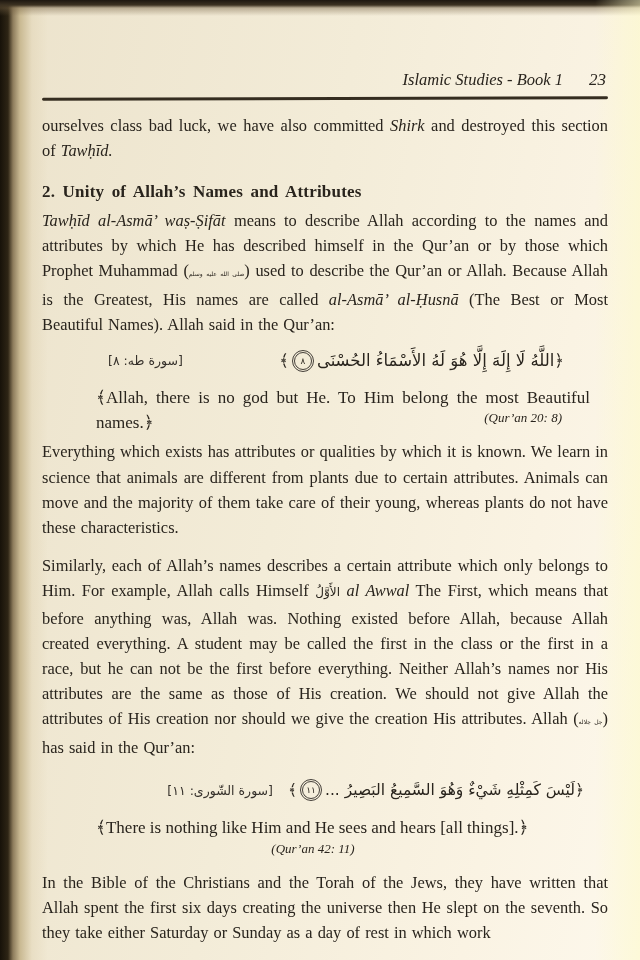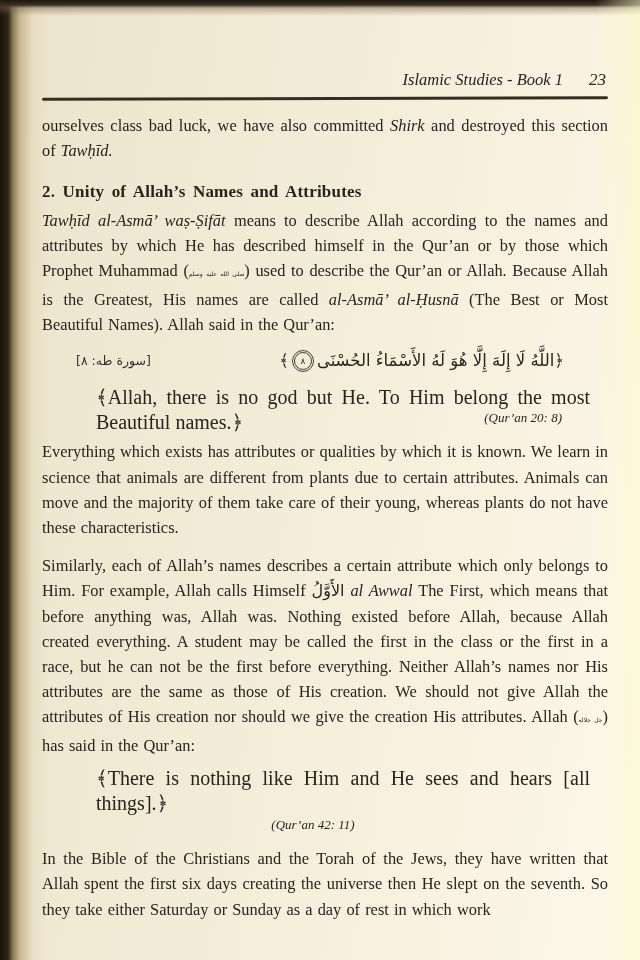--- a/index.html
+++ b/index.html
@@ -58,21 +58,21 @@
     margin-top: 19px;
     font-size: 17px;
     font-weight: bold;
     letter-spacing: 0.2px;
     word-spacing: 3px;
   }
   .para-after-heading { margin-top: 6px; }
   .seg-i { font-style: italic; }
   .seg-ar {
     font-family: "DejaVu Sans", sans-serif;
-    font-size: 16px;
+    font-size: 12px;
   }
   .seg-hon {
     font-family: "DejaVu Sans", sans-serif;
     font-size: 6px;
     letter-spacing: -0.5px;
     vertical-align: baseline;
   }
   
   .verse-line {
     margin-top: 8px;
@@ -89,20 +89,21 @@
   }
   .verse-line-2 {
     direction: rtl;
     text-align: right;
     padding: 0 24px 0 40px;
     font-size: 15.5px;
   }
   .verse-ref-ar {
     font-size: 12.5px;
     color: #35302a;
+    margin-left: 32px;
   }
   .verse-line-2 .verse-ref-ar { margin-right: 10px; }
   .ayah-ornament {
     display: inline-block;
     width: 16px; height: 16px;
     line-height: 16px;
     text-align: center;
     font-size: 9px;
     border: 1px solid #45403a;
     border-radius: 50%;
@@ -110,21 +111,21 @@
     outline-offset: 1px;
     vertical-align: middle;
     margin: 0 5px;
   }
   
   .translation {
     margin: 0;
     margin-top: 8px;
     margin-left: 54px;
     margin-right: 18px;
-    font-size: 20px;
+    font-size: 17px;
     line-height: 25.2px;
     text-align: justify;
   }
   .citation {
     margin: 0;
     font-style: italic;
     font-size: 13px;
     text-align: right;
   }
   .citation-1 { margin-top: -25px; margin-right: 46px; }
@@ -154,19 +155,22 @@
     <span dir="rtl"><span>﴿اللَّهُ لَا إِلَهَ إِلَّا هُوَ لَهُ الأَسْمَاءُ الحُسْنَى</span><span class="ayah-ornament">٨</span><span>﴾</span></span>
   </div>
 
   <p class="translation">﴾Allah, there is no god but He. To Him belong the most Beautiful names.﴿</p>
   <p class="citation citation-1">(Qur’an 20: 8)</p>
 
   <p class="para"><span class="seg-n">Everything which exists has attributes or qualities by which it is known. We learn in science that animals are different from plants due to certain attributes. Animals can move and the majority of them take care of their young, whereas plants do not have these characteristics.</span></p>
 
   <p class="para"><span class="seg-n">Similarly, each of Allah’s names describes a certain attribute which only belongs to Him. For example, Allah calls Himself </span><span class="seg-ar" dir="rtl">الأَوَّلُ</span><span class="seg-n"> </span><span class="seg-i">al Awwal</span><span class="seg-n"> The First, which means that before anything was, Allah was. Nothing existed before Allah, because Allah created everything. A student may be called the first in the class or the first in a race, but he can not be the first before everything. Neither Allah’s names nor His attributes are the same as those of His creation. We should not give Allah the attributes of His creation nor should we give the creation His attributes. Allah (</span><span class="seg-hon" dir="rtl">جل جلاله</span><span class="seg-n">) has said in the Qur’an:</span></p>
 
+  <div class="verse-line verse-line-2 mt-verse">
+    <span>﴿لَيْسَ كَمِثْلِهِ شَيْءٌ وَهُوَ السَّمِيعُ البَصِيرُ ...</span><span class="ayah-ornament">١١</span><span>﴾</span> <span class="verse-ref-ar">[سورة الشّورى: ١١]</span>
+  </div>
 
   <p class="translation">﴾There is nothing like Him and He sees and hears [all things].﴿</p>
   <p class="citation citation-2">(Qur’an 42: 11)</p>
 
   <p class="para"><span class="seg-n">In the Bible of the Christians and the Torah of the Jews, they have written that Allah spent the first six days creating the universe then He slept on the seventh. So they take either Saturday or Sunday as a day of rest in which work</span></p>
 
 </div>
 
 </body></html>

